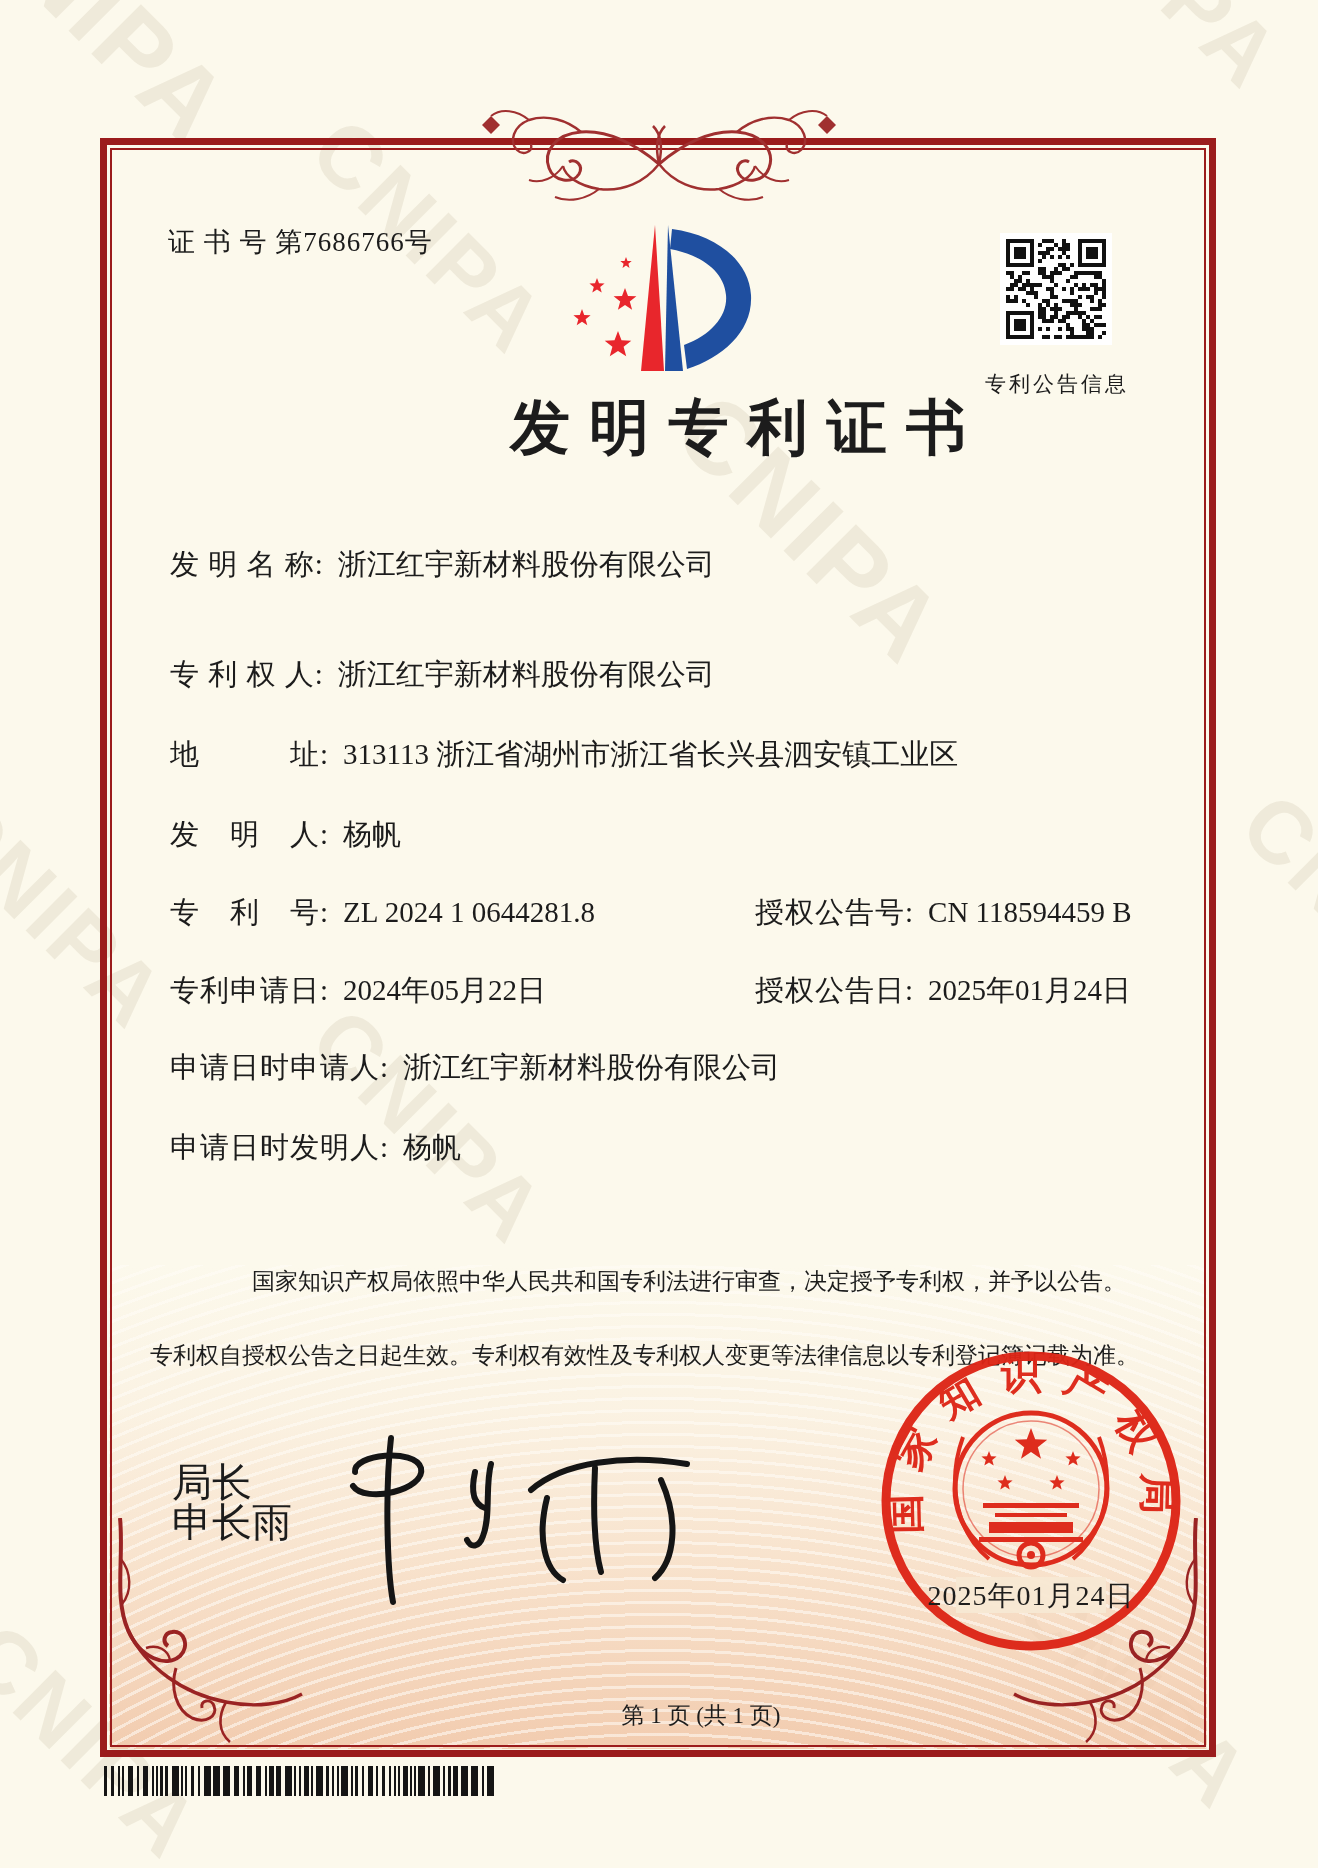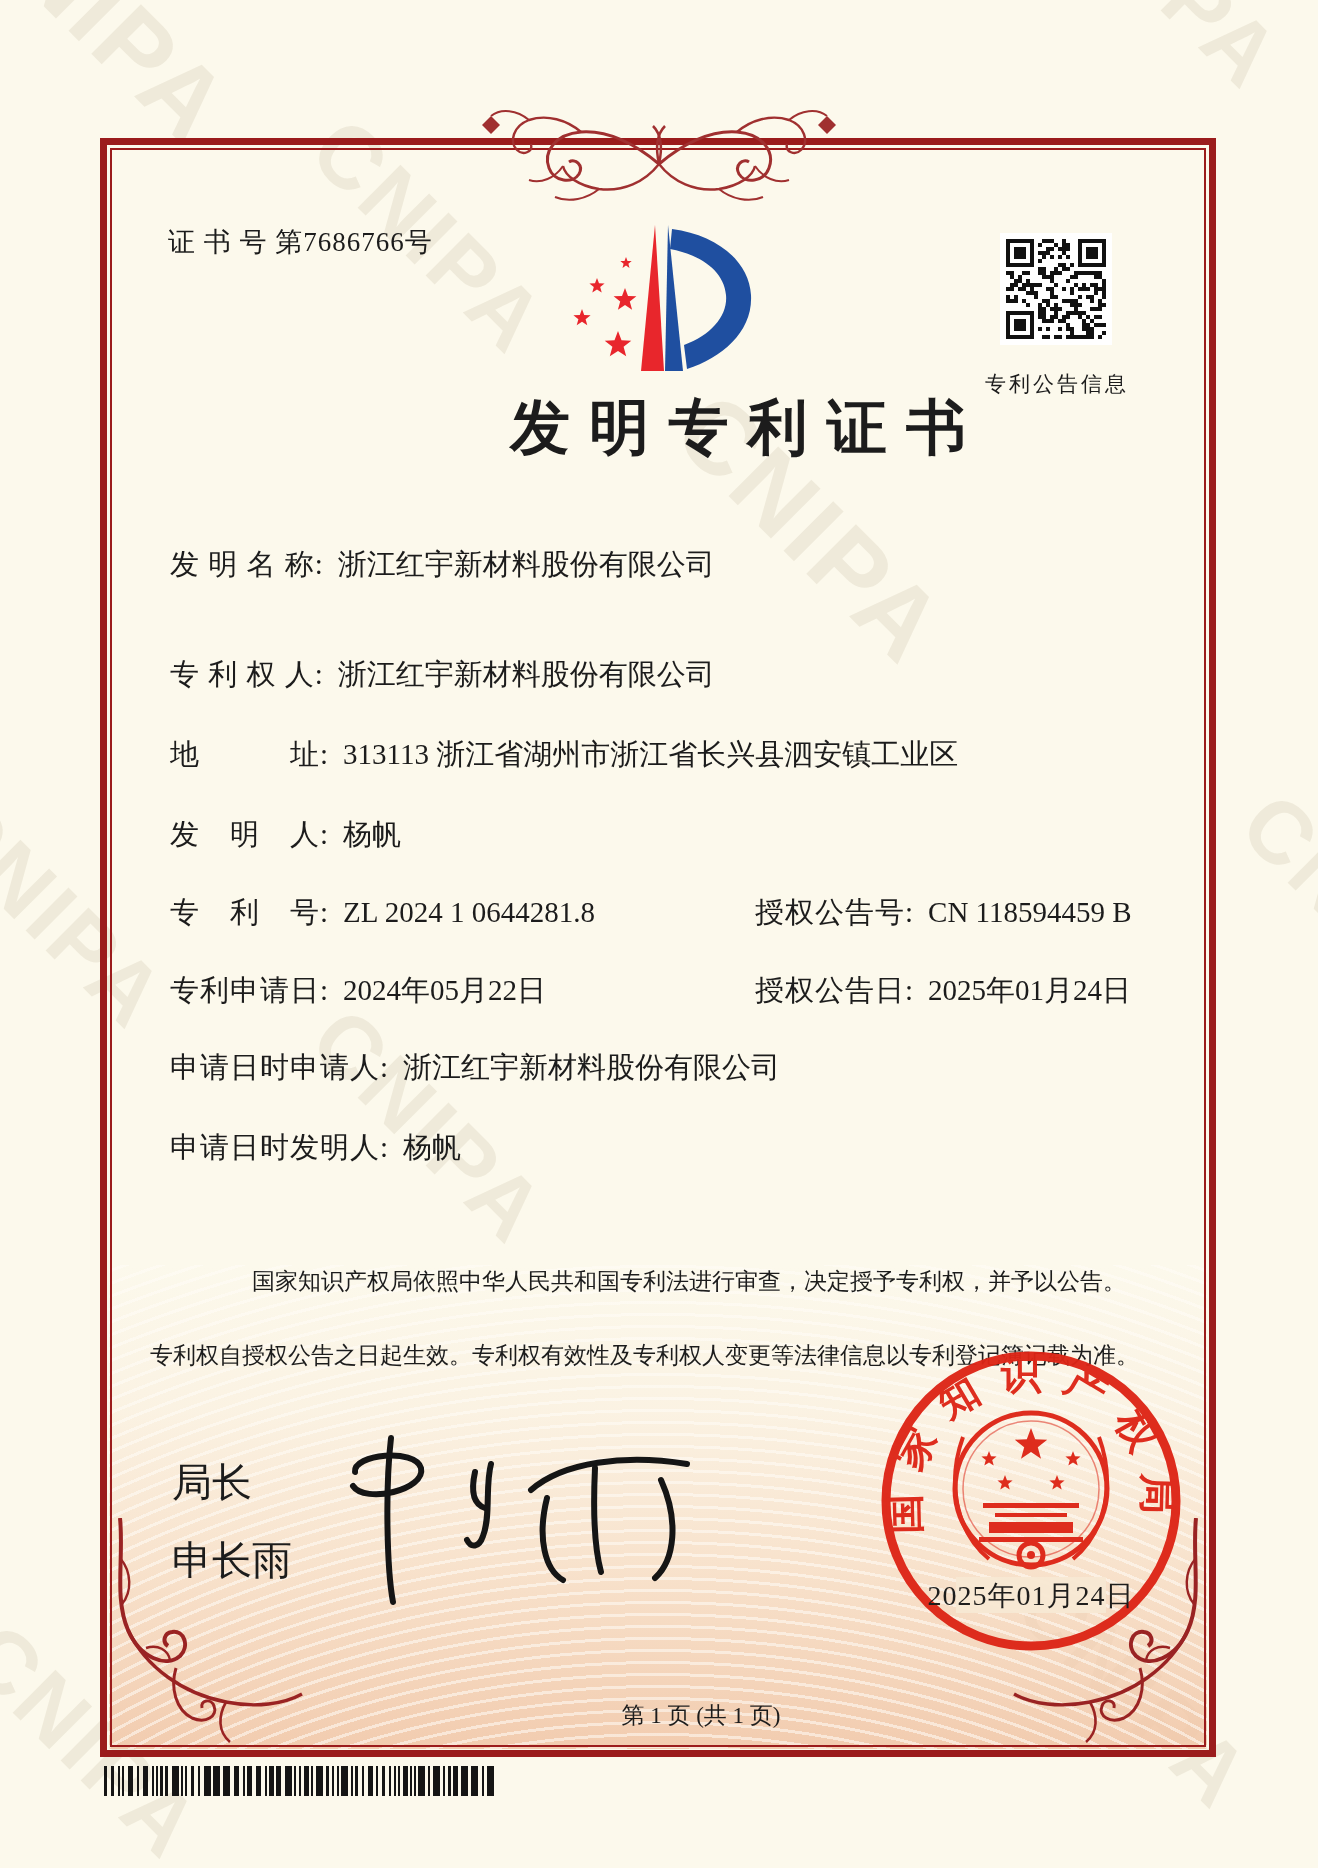--- a/index.html
+++ b/index.html
@@ -45,21 +45,21 @@
   .fvalue{margin-left:14px;}
   .col2{position:absolute;left:585px;}
 
   .legal{left:150px;top:1245px;width:1020px;font-size:23px;z-index:4;}
   .legal-line{height:74px;line-height:74px;white-space:nowrap;}
   .legal-line.indent{padding-left:58px;text-align:center;}
 
   .signer{left:172px;top:1462px;font-family:"Liberation Sans","DejaVu Sans",sans-serif;
           font-size:40px;font-weight:500;}
   .signer div{line-height:1;}
-  .signer .signer-name{margin-top:38px;}
+  .signer .signer-name{}
   .signature{left:295px;top:1420px;z-index:5;}
 
   .seal{left:871px;top:1341px;z-index:5;opacity:.96;}
   .seal text{font-family:"Liberation Serif","DejaVu Serif",serif;}
 
   .footer-page{left:100px;top:1700px;width:1116px;text-align:center;font-size:23px;padding-left:43px;}
   .barcode{left:104px;top:1766px;}
 </style>
 </head>
 <body>

